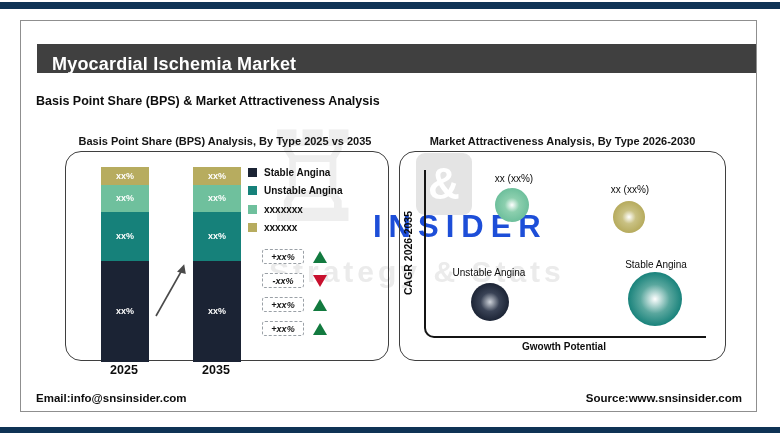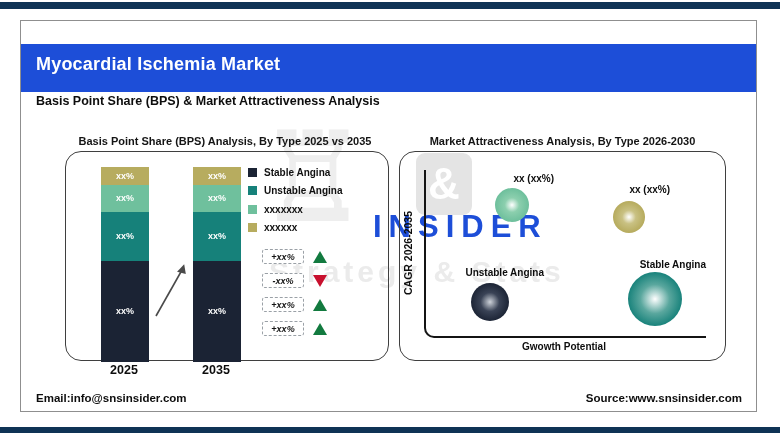--- a/index.html
+++ b/index.html
@@ -3,21 +3,21 @@
 <meta charset="utf-8">
 <style>
   html,body{margin:0;padding:0;width:780px;height:433px;background:#ffffff;overflow:hidden;
     font-family:"Liberation Sans", sans-serif; -webkit-font-smoothing:antialiased;}
   .abs{position:absolute;}
   
   .top-bar{position:absolute;left:0;top:2px;width:780px;height:7px;background:#0f3355;}
   .bottom-bar{position:absolute;left:0;top:427px;width:780px;height:6px;background:#0f3355;}
   .card{position:absolute;left:20px;top:20px;width:737px;height:392px;background:#ffffff;
     border:1.5px solid #8f8f8f;box-sizing:border-box;}
-  .banner{position:absolute;left:0;right:0;top:23px;height:48px;background:#1d4ed8;z-index:3;}
+  .banner{position:absolute;left:16px;right:0;top:23px;height:29px;background:#404040;z-index:3;}
   .banner h1{margin:0;padding:0 0 0 15px;line-height:40px;font-size:18px;font-weight:bold;color:#ffffff;letter-spacing:.2px;}
   .subtitle{position:absolute;left:15px;top:73px;font-size:12.5px;font-weight:bold;color:#0d0d0d;z-index:3;}
   
   .wm{z-index:0;color:#ececec;font-weight:bold;pointer-events:none;}
   .wm-rook{left:238px;top:96px;font-size:120px;line-height:120px;color:#eeeeee;}
   .wm-ampbox{left:395px;top:132px;width:56px;height:62px;background:#e4e4e4;border-radius:9px;
     display:flex;align-items:center;justify-content:center;font-size:44px;color:#ffffff;font-weight:bold;}
   .wm-insider{left:352px;top:188px;font-size:31px;letter-spacing:7px;color:#1d4ed8;}
   .wm-strategy{left:248px;top:234px;font-size:30px;letter-spacing:4px;color:#ebebeb;}
   
@@ -56,21 +56,21 @@
     border-left:2px solid #141414;border-bottom:2px solid #141414;border-bottom-left-radius:10px;}
   .ylabel{position:absolute;left:-52px;top:95px;width:120px;text-align:center;
     font-size:10.5px;font-weight:bold;color:#0d0d0d;transform:rotate(-90deg);}
   .xlabel{position:absolute;left:24px;top:189px;width:280px;text-align:center;
     font-size:10px;font-weight:bold;color:#0d0d0d;}
   .bubble{position:absolute;border-radius:50%;}
   .bubble-green{left:95px;top:36px;width:34px;height:34px;background:radial-gradient(circle,#ffffff 0%,#8ccfae 30%,#6fc09d 68%);}
   .bubble-olive{left:213px;top:49px;width:32px;height:32px;background:radial-gradient(circle,#ffffff 0%,#c9c183 30%,#b7ac5f 68%);}
   .bubble-navy{left:71px;top:131px;width:38px;height:38px;background:radial-gradient(circle,#cdd2d9 0%,#3a4356 35%,#1b2334 72%);}
   .bubble-teal{left:228px;top:120px;width:54px;height:54px;background:radial-gradient(circle,#ffffff 0%,#5aa79e 38%,#16817a 72%);}
-  .bubble-label{position:absolute;text-align:right;font-size:10px;font-weight:bold;color:#0d0d0d;white-space:nowrap;}
+  .bubble-label{position:absolute;text-align:center;font-size:10px;font-weight:normal;color:#0d0d0d;white-space:nowrap;}
   .bl-green{left:74px;top:21px;width:80px;}
   .bl-olive{left:190px;top:32px;width:80px;}
   .bl-navy{left:34px;top:115px;width:110px;}
   .bl-teal{left:206px;top:107px;width:100px;}
   
   .footer-email{position:absolute;left:15px;top:371px;font-size:11.5px;font-weight:bold;color:#0d0d0d;z-index:3;}
   .footer-source{position:absolute;right:14px;top:371px;font-size:11.5px;font-weight:bold;color:#0d0d0d;z-index:3;}
 </style>
 </head>
 <body>

